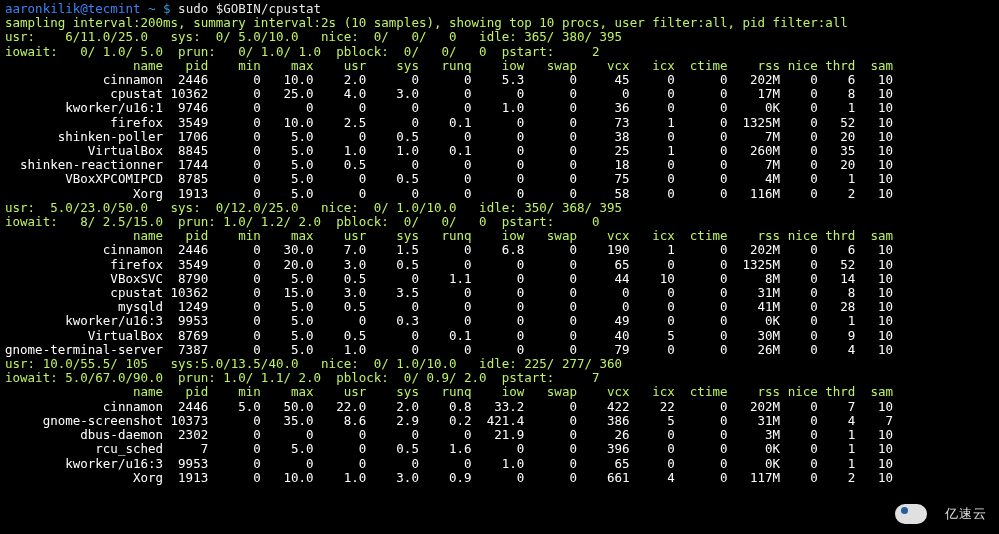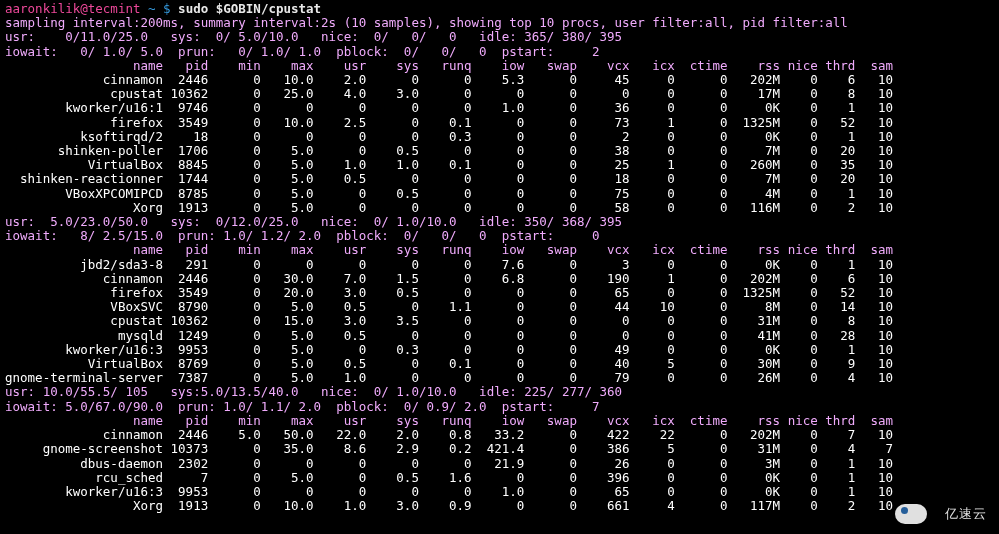--- a/index.html
+++ b/index.html
@@ -1,54 +1,52 @@
 <!DOCTYPE html>
 <html><head>
 <meta charset="utf-8">
 <style>
   html,body{margin:0;padding:0;background:#000;color:#e8e8e8;
     font-family:"DejaVu Sans Mono","Liberation Mono",Consolas,monospace;
     font-size:12.5px;line-height:14.2px;width:999px;height:534px;overflow:hidden}
   pre{margin:0;white-space:pre}
-  .c-grn{color:#ec4899}
+  .c-grn{color:#3b82f6}
   .c-blu{color:#3498db}
-  .c-wht{color:#e8e8e8;font-weight:700}
-  .c-yel{color:#f0abfc}
+  .c-wht{color:#e8e8e8;font-weight:400}
+  .c-yel{color:#bef264}
   .c-gry{color:#ffffff}
   .watermark{position:absolute;right:12px;bottom:10px;display:flex;align-items:center;
     gap:18px;opacity:.88;pointer-events:none}
   .wm-cloud{width:32px;height:20px;background:#fff;border-radius:10px;position:relative}
   .wm-cloud::before{content:"";position:absolute;top:3px;left:6px;width:7px;height:7px;
     border-radius:50%;background:#2b6cb0}
   .wm-txt{color:#fff;font-size:13px;font-family:sans-serif;letter-spacing:1px}
   #root{padding-left:5px;padding-top:2px}
 </style>
 </head>
 <body>
 
 <div id="root">
     <pre><span class="c-grn">aaronkilik@tecmint</span><span class="c-blu"> ~ $ </span><span class="c-wht">sudo $GOBIN/cpustat</span></pre>
     <pre><span class="c-yel">sampling interval:200ms, summary interval:2s (10 samples), showing top 10 procs, user filter:all, pid filter:all</span></pre>
-    <pre><span class="c-yel">usr:    0/11.0/25.0   sys:  0/ 5.0/10.0   nice:  0/   0/   0   idle: 365/ 380/ 395</span></pre>
+    <pre><span class="c-yel">usr:    6/11.0/25.0   sys:  0/ 5.0/10.0   nice:  0/   0/   0   idle: 365/ 380/ 395</span></pre>
     <pre><span class="c-yel">iowait:   0/ 1.0/ 5.0  prun:   0/ 1.0/ 1.0  pblock:  0/   0/   0  pstart:     2</span></pre>
     <pre><span class="c-yel">                 name   pid    min    max    usr    sys   runq    iow   swap    vcx   icx  ctime    rss nice thrd  sam</span></pre>
     <pre><span class="c-gry">             cinnamon  2446      0   10.0    2.0      0      0    5.3      0     45     0      0   202M    0    6   10</span></pre>
     <pre><span class="c-gry">              cpustat 10362      0   25.0    4.0    3.0      0      0      0      0     0      0    17M    0    8   10</span></pre>
     <pre><span class="c-gry">        kworker/u16:1  9746      0      0      0      0      0    1.0      0     36     0      0     0K    0    1   10</span></pre>
     <pre><span class="c-gry">              firefox  3549      0   10.0    2.5      0    0.1      0      0     73     1      0  1325M    0   52   10</span></pre>
-    <pre><span class="c-gry">          ksoftirqd/2    18      0      0      0      0    0.3      0      0      2     0      0     0K    0    1   10</span></pre>
     <pre><span class="c-gry">       shinken-poller  1706      0    5.0      0    0.5      0      0      0     38     0      0     7M    0   20   10</span></pre>
     <pre><span class="c-gry">           VirtualBox  8845      0    5.0    1.0    1.0    0.1      0      0     25     1      0   260M    0   35   10</span></pre>
     <pre><span class="c-gry">  shinken-reactionner  1744      0    5.0    0.5      0      0      0      0     18     0      0     7M    0   20   10</span></pre>
     <pre><span class="c-gry">        VBoxXPCOMIPCD  8785      0    5.0      0    0.5      0      0      0     75     0      0     4M    0    1   10</span></pre>
     <pre><span class="c-gry">                 Xorg  1913      0    5.0      0      0      0      0      0     58     0      0   116M    0    2   10</span></pre>
     <pre><span class="c-yel">usr:  5.0/23.0/50.0   sys:  0/12.0/25.0   nice:  0/ 1.0/10.0   idle: 350/ 368/ 395</span></pre>
     <pre><span class="c-yel">iowait:   8/ 2.5/15.0  prun: 1.0/ 1.2/ 2.0  pblock:  0/   0/   0  pstart:     0</span></pre>
     <pre><span class="c-yel">                 name   pid    min    max    usr    sys   runq    iow   swap    vcx   icx  ctime    rss nice thrd  sam</span></pre>
-    <pre><span class="c-gry">          jbd2/sda3-8   291      0      0      0      0      0    7.6      0      3     0      0     0K    0    1   10</span></pre>
     <pre><span class="c-gry">             cinnamon  2446      0   30.0    7.0    1.5      0    6.8      0    190     1      0   202M    0    6   10</span></pre>
     <pre><span class="c-gry">              firefox  3549      0   20.0    3.0    0.5      0      0      0     65     0      0  1325M    0   52   10</span></pre>
     <pre><span class="c-gry">              VBoxSVC  8790      0    5.0    0.5      0    1.1      0      0     44    10      0     8M    0   14   10</span></pre>
     <pre><span class="c-gry">              cpustat 10362      0   15.0    3.0    3.5      0      0      0      0     0      0    31M    0    8   10</span></pre>
     <pre><span class="c-gry">               mysqld  1249      0    5.0    0.5      0      0      0      0      0     0      0    41M    0   28   10</span></pre>
     <pre><span class="c-gry">        kworker/u16:3  9953      0    5.0      0    0.3      0      0      0     49     0      0     0K    0    1   10</span></pre>
     <pre><span class="c-gry">           VirtualBox  8769      0    5.0    0.5      0    0.1      0      0     40     5      0    30M    0    9   10</span></pre>
     <pre><span class="c-gry">gnome-terminal-server  7387      0    5.0    1.0      0      0      0      0     79     0      0    26M    0    4   10</span></pre>
     <pre><span class="c-yel">usr: 10.0/55.5/ 105   sys:5.0/13.5/40.0   nice:  0/ 1.0/10.0   idle: 225/ 277/ 360</span></pre>
     <pre><span class="c-yel">iowait: 5.0/67.0/90.0  prun: 1.0/ 1.1/ 2.0  pblock:  0/ 0.9/ 2.0  pstart:     7</span></pre>

